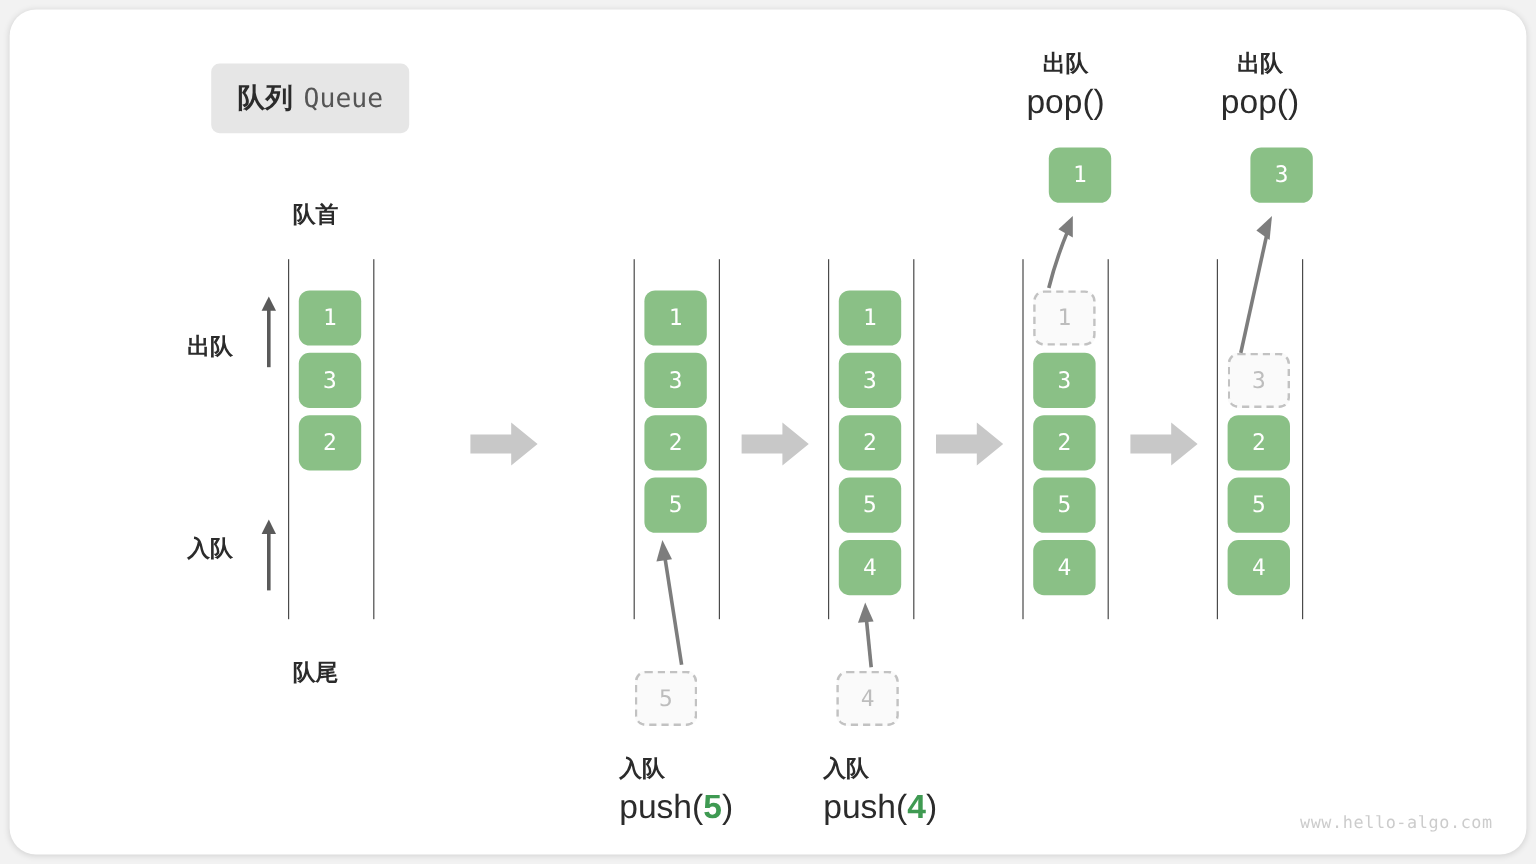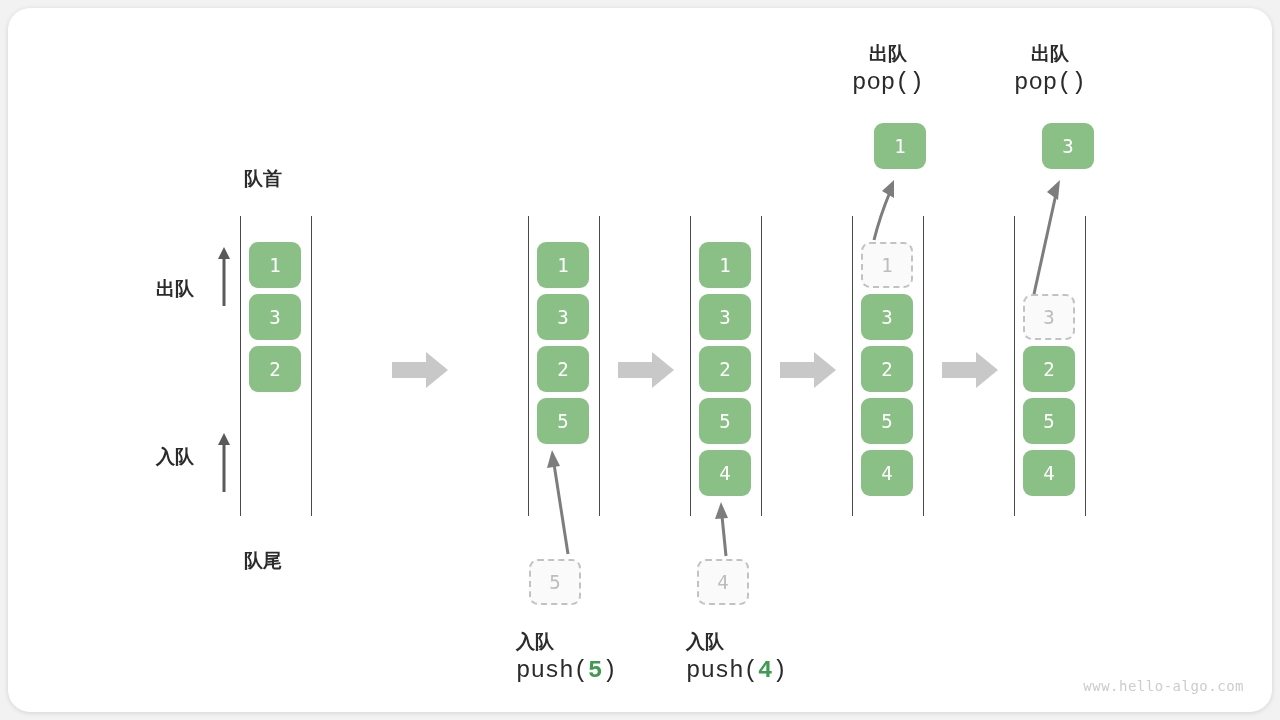--- a/index.html
+++ b/index.html
@@ -149,23 +149,23 @@
   }
   .op .op-cn {
     display: block;
     font-size: 19px;
     font-weight: bold;
     color: #2b2b2b;
     font-family: "DejaVu Sans", "Liberation Sans", sans-serif;
   }
   .op .op-code {
     display: block;
-    font-size: 24px;
+    font-size: 28px;
     color: #2b2b2b;
-    font-family: Liberation Mono, monospace;
+    font-family: Liberation Sans, sans-serif;
   }
   .op .num { color: #3f9a52; font-weight: bold; }
 
   .op-top {
     text-align: center;
   }
 
   
   .tarrow { position: absolute; }
 
@@ -181,20 +181,24 @@
   }
 
   svg { display: block; overflow: visible; }
 </style>
 </head>
 <body>
 
 <div id="stage">
   <div id="card">
 
+    <div class="title-badge">
+      <span class="title-cn">队列</span>
+      <span class="title-en">Queue</span>
+    </div>
 
     <div class="cap front-label">队首</div>
     <div class="cap rear-label">队尾</div>
 
     <div class="cap side-label dq-label">出队</div>
     <div class="cap side-label eq-label">入队</div>
 
     <div class="uparrow" style="left:208px; top:238px;">
       <svg width="16" height="62" viewBox="0 0 16 62">
         <line x1="8" y1="60" x2="8" y2="10" stroke="#5a5a5a" stroke-width="3"></line>

